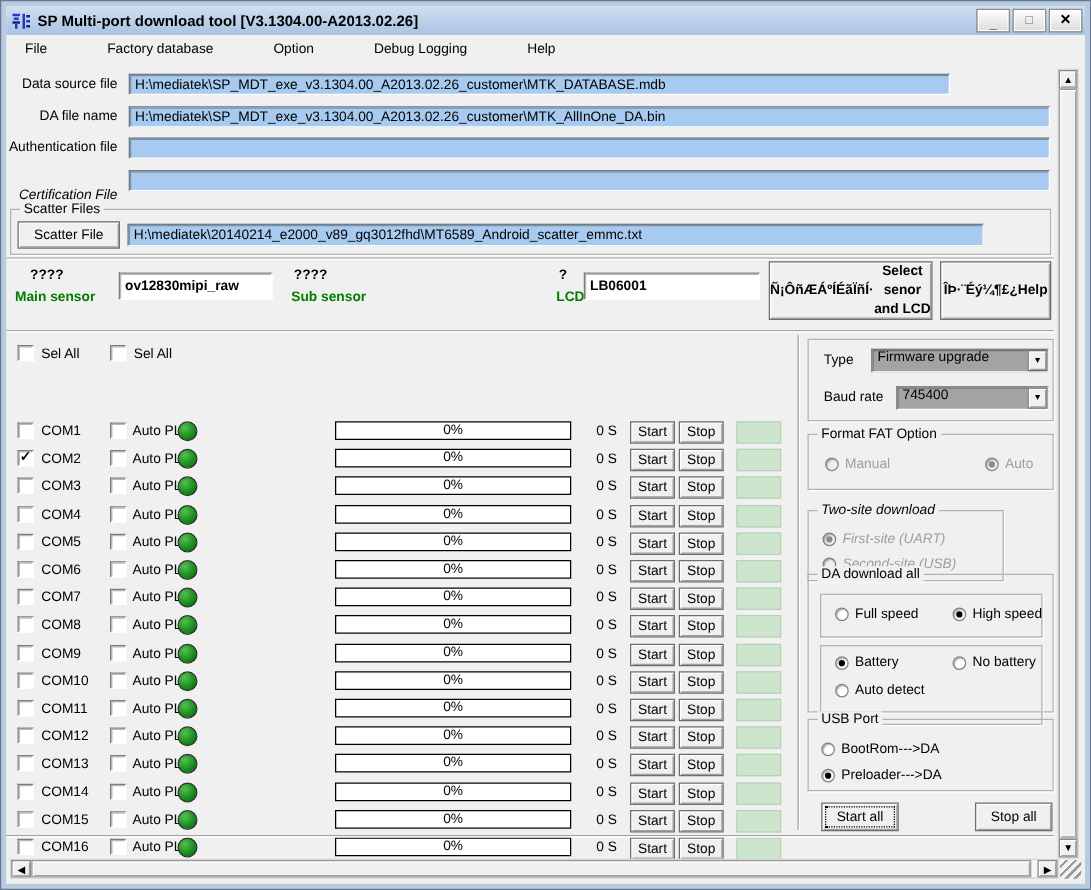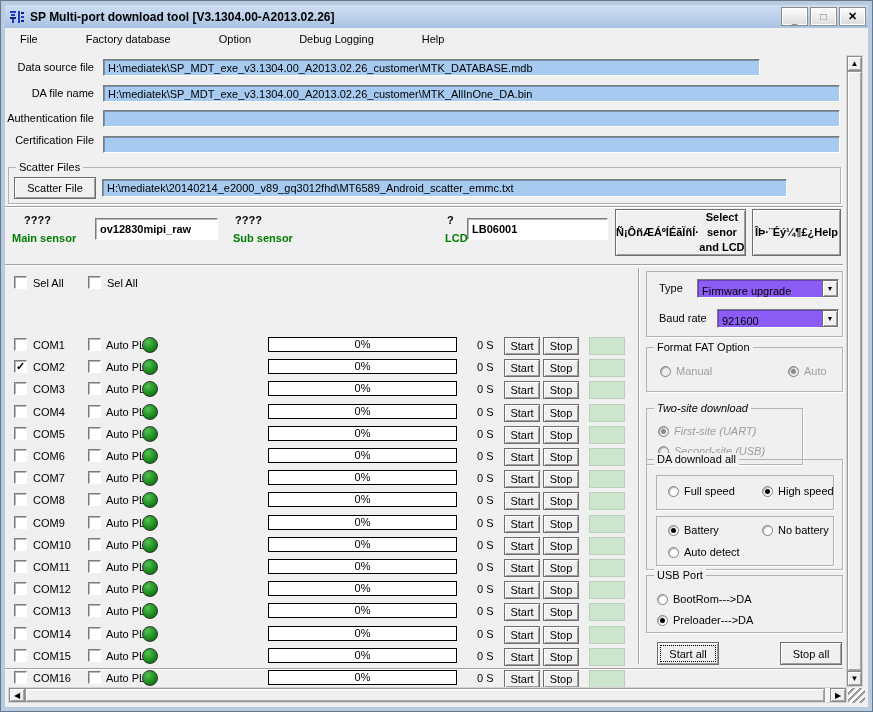--- a/index.html
+++ b/index.html
@@ -50,21 +50,21 @@
     box-shadow:inset 1px 1px 1px rgba(0,0,0,.3);box-sizing:border-box;flex:0 0 auto;}
   .radio.sel::after{content:"";display:block;width:5px;height:5px;margin:2px;border-radius:50%;background:#000;}
   .radio-item.disabled{color:#9d9d9d;}
   .radio-item.disabled .radio{background:#efefef;}
   .radio-item.disabled .radio.sel::after{background:#8b8b8b;}
   .led{width:16px;height:16px;border-radius:50%;
     background:radial-gradient(circle at 35% 30%, #53c053, var(--led-green) 62%, #0b5a10);
     border:1px solid #303030;box-sizing:border-box;}
   .pbar{background:#fff;border:1px solid #000;box-sizing:border-box;text-align:center;line-height:13px;}
   .result{background:var(--result-green);border:1px solid #b7d2b7;box-sizing:border-box;}
-  .dd{background:#8b5cf6;display:flex;align-items:flex-end;padding-left:4px;box-sizing:border-box;}
+  .dd{background:#a3a3a3;display:flex;align-items:flex-start;padding-left:4px;box-sizing:border-box;}
   .dd .ddval{flex:1;white-space:nowrap;overflow:hidden;}
   .ddbtn{width:16px;align-self:stretch;background:#f0f0f0;border:1px solid #6e6e6e;
     box-shadow:inset 1px 1px 0 #fff, inset -1px -1px 0 #9f9f9f;
     display:flex;align-items:center;justify-content:center;font-size:7px;box-sizing:border-box;}
   .focusrect{outline:1px dotted #000;outline-offset:-4px;}
   .twoline{flex-direction:row;line-height:1.35;font-weight:bold;}
   
   .com-row{position:absolute;left:0;width:640px;height:22px;margin-top:32px;}
   .com-row .cb1{position:absolute;left:14px;top:3px;}
   .com-row .plabel{position:absolute;left:33px;top:4px;}
@@ -139,21 +139,21 @@
   <div class="abs flabel" style="left:2px;top:87px;">DA file name</div>
   <div class="abs sunken bluefield" style="left:103px;top:85px;width:737px;height:17px;">
       <span>H:\mediatek\SP_MDT_exe_v3.1304.00_A2013.02.26_customer\MTK_AllInOne_DA.bin</span>
     </div>
 
   <div class="abs flabel" style="left:2px;top:112px;">Authentication file</div>
   <div class="abs sunken bluefield" style="left:103px;top:110px;width:737px;height:17px;">
       <span></span>
     </div>
 
-  <div class="abs flabel" style="left:2px;top:134px;">Certification File</div>
+  <div class="abs flabel" style="left:2px;top:150px;font-style:italic;">Certification File</div>
   <div class="abs sunken bluefield" style="left:103px;top:136px;width:737px;height:17px;">
       <span></span>
     </div>
 
   <div class="abs gbox" style="left:8px;top:167px;width:833px;height:37px;">
     <span class="gtitle">Scatter Files</span>
   </div>
   <div class="abs btn3d" style="left:14px;top:177px;width:82px;height:22px;">Scatter File</div>
   <div class="abs sunken bluefield" style="left:102px;top:179px;width:685px;height:18px;">
       <span>H:\mediatek\20140214_e2000_v89_gq3012fhd\MT6589_Android_scatter_emmc.txt</span>
@@ -392,21 +392,21 @@
   <div class="abs gbox" style="left:646px;top:271px;width:197px;height:66px;">
     <span class="abs" style="left:12px;top:10px;">Type</span>
     <div class="abs sunken dd" style="left:50px;top:7px;width:142px;height:19px;">
       <span class="ddval">Firmware upgrade</span>
       <span class="ddbtn">
           <span>▼</span>
         </span>
     </div>
     <span class="abs" style="left:12px;top:40px;">Baud rate</span>
     <div class="abs sunken dd" style="left:70px;top:37px;width:122px;height:19px;">
-      <span class="ddval">921600</span>
+      <span class="ddval">745400</span>
       <span class="ddbtn">
           <span>▼</span>
         </span>
     </div>
   </div>
 
   <div class="abs gbox" style="left:646px;top:347px;width:197px;height:45px;">
     <span class="gtitle">Format FAT Option</span>
     <div class="g-fat">
         <span class="radio-item disabled" style="left: 13px; top: 17px;">
@@ -441,21 +441,21 @@
           <span class="radio-item" style="left: 11px; top: 9px;">
             <span class="radio"></span>
             <span>Full speed</span>
           </span>
           <span class="radio-item" style="left: 105px; top: 9px;">
             <span class="radio sel"></span>
             <span>High speed</span>
           </span>
         </div>
     </div>
-    <div class="abs gbox inner-batt" style="left:9px;top:56px;width:178px;height:50px;">
+    <div class="abs gbox inner-batt" style="left:9px;top:56px;width:178px;height:64px;">
       <div>
           <span class="radio-item" style="left: 11px; top: 7px;">
             <span class="radio sel"></span>
             <span>Battery</span>
           </span>
           <span class="radio-item" style="left: 105px; top: 7px;">
             <span class="radio"></span>
             <span>No battery</span>
           </span>
           <span class="radio-item" style="left: 11px; top: 29px;">

